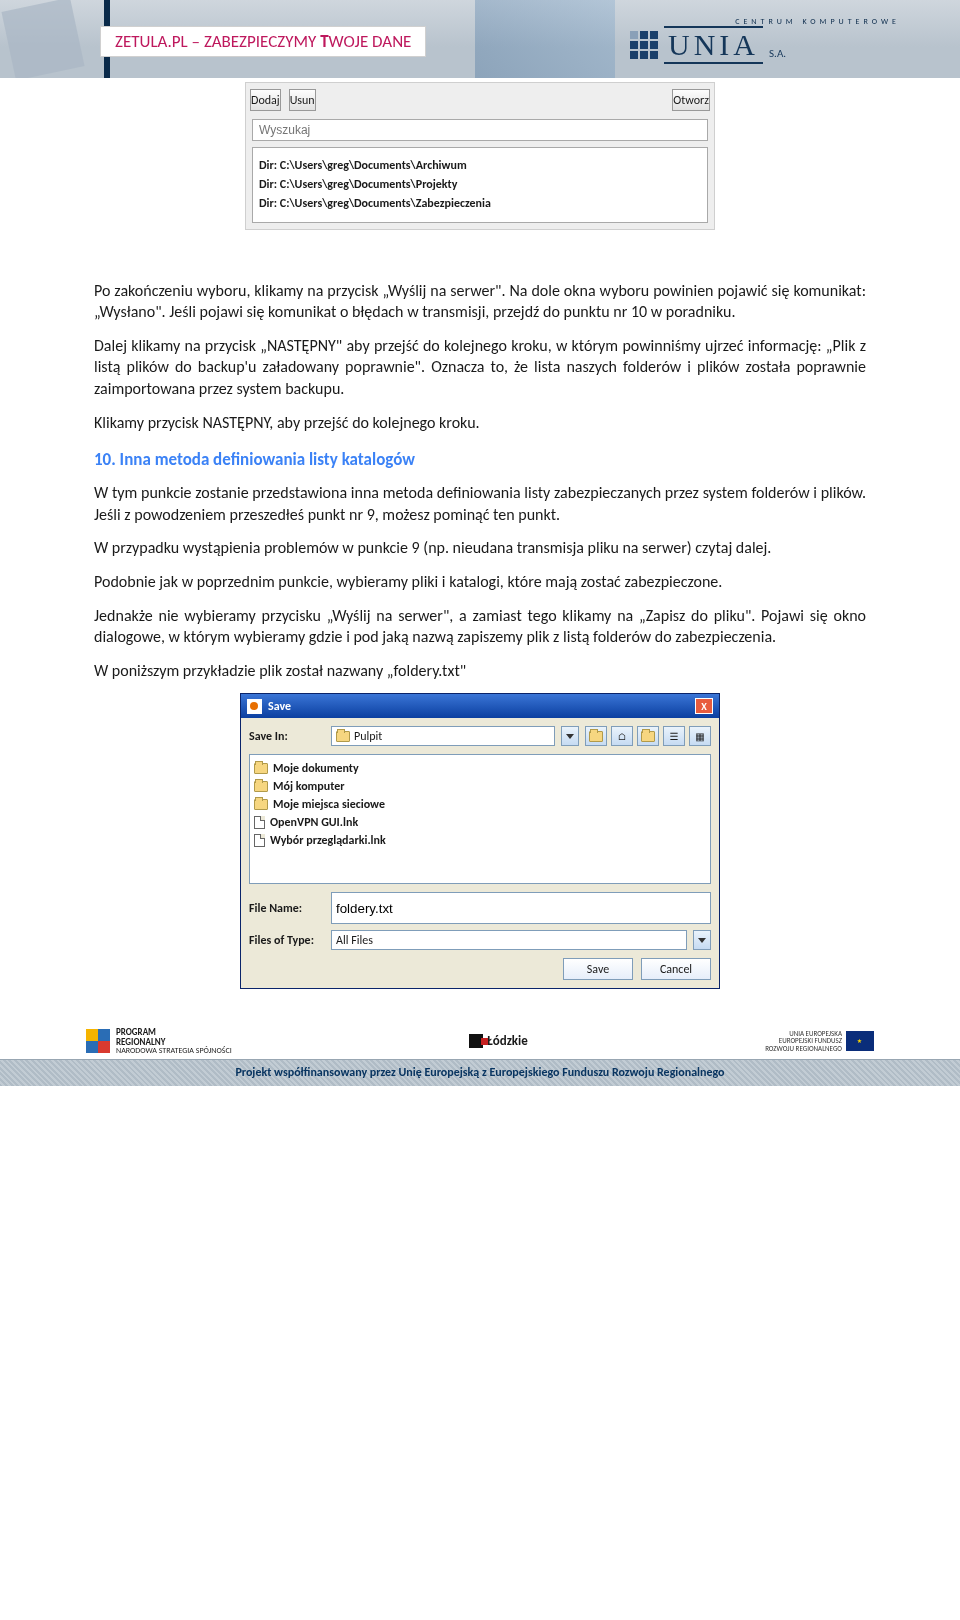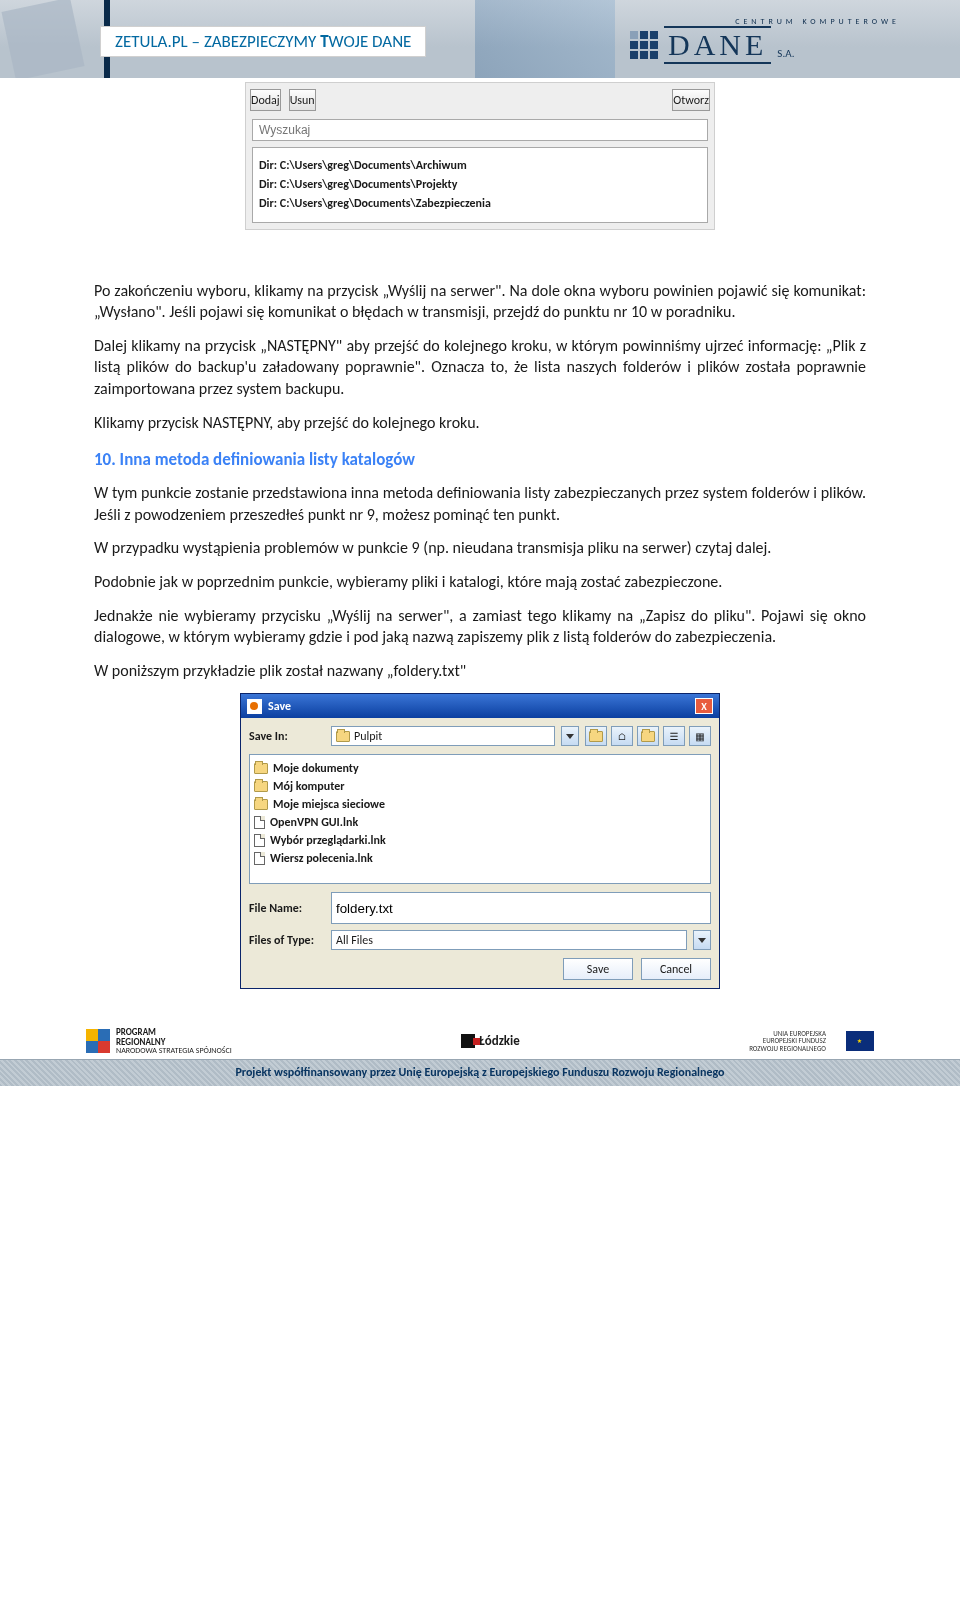--- a/index.html
+++ b/index.html
@@ -1,19 +1,19 @@
 <!DOCTYPE html>
 <html><head>
 <meta charset="utf-8">
 <style>
   * { box-sizing: border-box; }
   body { font-family: Calibri, Arial, sans-serif; margin: 0; background: #fff; color: #1a1a1a; width: 960px; }
   .page { padding: 0; }
   .banner { position: relative; height: 78px; background: linear-gradient(#cfd6dd, #b8c3cd 60%); overflow: hidden; }
-  .banner .title-box { position: absolute; top: 26px; left: 100px; background: #fff; padding: 4px 14px; border: 1px solid #d0d0d0; font-size: 17px; color: #0369a1; font-weight: 500; }
+  .banner .title-box { position: absolute; top: 26px; left: 100px; background: #fff; padding: 4px 14px; border: 1px solid #d0d0d0; font-size: 17px; color: #be185d; font-weight: 500; }
   .banner .title-box .bold { font-weight: 700; }
   .banner .zeto-logo { position: absolute; right: 60px; top: 16px; width: 270px; }
   .zeto-top { font-size: 8px; letter-spacing: 4px; color: #0a2a4a; text-align: right; }
   .zeto-mid { display: flex; align-items: center; gap: 6px; }
   .zeto-grid { width: 28px; height: 28px; display: grid; grid-template-columns: repeat(3,1fr); grid-template-rows: repeat(3,1fr); gap: 2px; }
   .zeto-grid span { background: #1a3f6a; }
   .zeto-grid span:nth-child(1) { background: #8aa0b8; }
   .zeto-text { font-family: Georgia, serif; font-size: 30px; letter-spacing: 4px; color: #143659; border-top: 2px solid #143659; border-bottom: 2px solid #143659; padding: 0 4px; }
   .zeto-sa { font-size: 11px; color: #143659; align-self: flex-end; padding-bottom: 4px; }
   .banner-deco { position: absolute; left: 0; top: 0; width: 110px; height: 78px; }
@@ -65,21 +65,21 @@
   .footer-logos { display: flex; align-items: center; justify-content: space-between; padding: 0 86px 4px 86px; }
   .logo-left { display:flex; align-items:center; gap:6px; }
   .lp-flag { width: 24px; height: 24px; background: linear-gradient(135deg,#2a6db5 50%,#2a6db5 50%); position:relative; }
   .lp-flag:before { content:''; position:absolute; left:0; top:0; width:12px; height:12px; background:#f5b400; }
   .lp-flag:after { content:''; position:absolute; right:0; bottom:0; width:12px; height:12px; background:#d93a2f; }
   .lp-txt { font-size:8px; line-height:1.05; }
   .lp-txt .big { font-size:9px; font-weight:700; display:block; }
   .logo-mid { display:flex; align-items:center; gap:4px; font-weight:700; font-size:13px; }
   .lm-ico { width:14px; height:14px; background:#111; display:inline-block; position:relative; }
   .lm-ico:before { content:''; position:absolute; right:-5px; top:4px; width:7px; height:7px; background:#c52020; }
-  .logo-right { display:flex; align-items:center; gap:20px;justify-content:center; }
+  .logo-right { display:flex; align-items:center; gap:4px;justify-content:center; }
   .lr-txt { font-size:7px; line-height:1.05; text-align:right; color:#333; }
   .lr-flag { width:28px; height:20px; background:#0a2d7a; display:flex; align-items:center; justify-content:center; position:relative; }
   .lr-flag:after { content:'★'; font-size:6px; color:#f5d200; position:absolute; letter-spacing:1px; }
   .footer-bar { background: repeating-linear-gradient(45deg,#b0bcc6,#b0bcc6 2px,#c2ccd4 2px,#c2ccd4 4px); text-align:center; font-size:12px; color:#093561; padding:5px 0 7px; font-weight:600; border-top:1px solid #98a6b2; }
 </style>
 </head>
 <body>
 
 <div class="page">
   <div class="banner">
@@ -98,21 +98,21 @@
             <span></span>
             <span></span>
             <span></span>
             <span></span>
             <span></span>
             <span></span>
             <span></span>
             <span></span>
             <span></span>
           </div>
-        <div class="zeto-text">DANE</div>
+        <div class="zeto-text">UNIA</div>
         <div class="zeto-sa">S.A.</div>
       </div>
     </div>
   </div>
 
   <div class="app-panel">
     <div class="btn-row">
       <div class="btn small">Dodaj</div>
       <div class="btn small">Usun</div>
       <div class="gap"></div>
@@ -181,24 +181,20 @@
               <span>Moje miejsca sieciowe</span>
             </div>
           <div class="item">
               <span class="file-ico"></span>
               <span>OpenVPN GUI.lnk</span>
             </div>
           <div class="item">
               <span class="file-ico"></span>
               <span>Wybór przeglądarki.lnk</span>
             </div>
-          <div class="item">
-              <span class="file-ico"></span>
-              <span>Wiersz polecenia.lnk</span>
-            </div>
         </div>
         <div class="row" style="margin-bottom:6px;">
           <label>File Name:</label>
           <input class="text-in" value="foldery.txt" style="">
         </div>
         <div class="row">
           <label>Files of Type:</label>
           <div class="combo">
             <span>All Files</span>
           </div>

